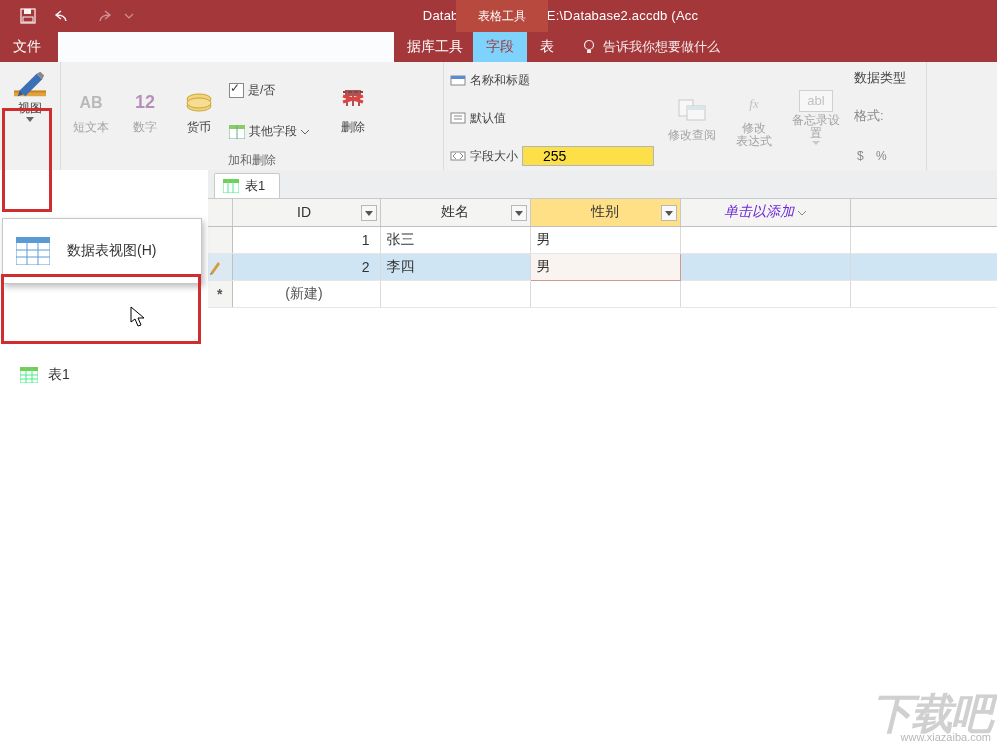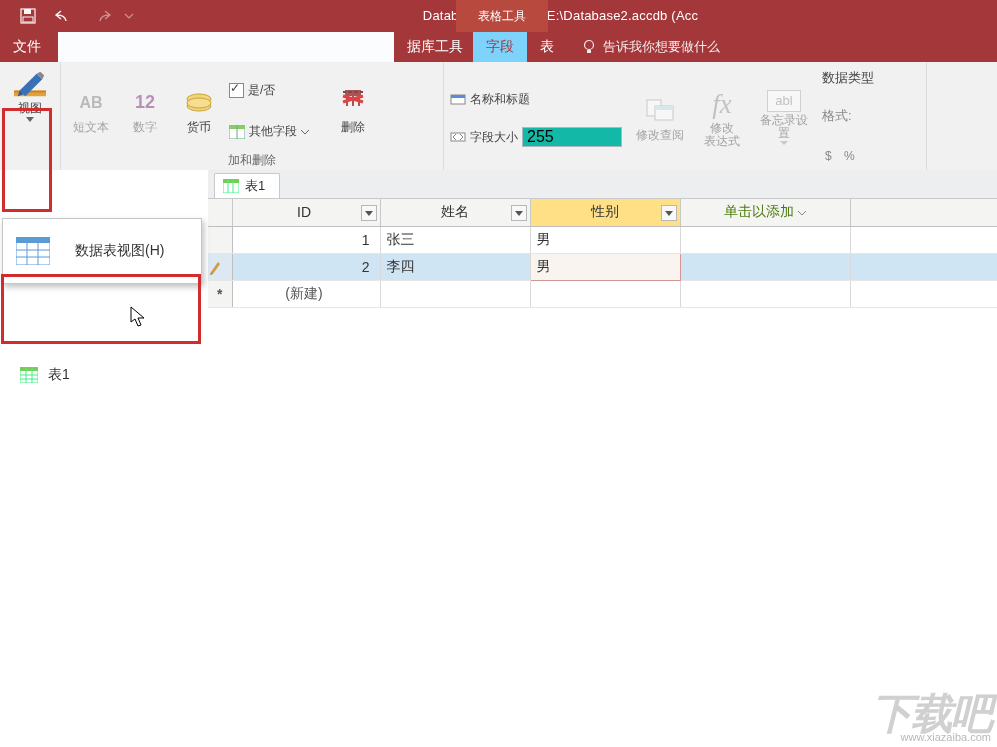--- a/index.html
+++ b/index.html
@@ -24,51 +24,51 @@
 .ribbon{height:108px;background:#f1f1f1;border-bottom:1px solid #d6d6d6;display:flex;position:relative}
 .grp{border-right:1px solid #dcdcdc;display:flex;flex-direction:column;justify-content:space-between;padding:4px 6px 2px;position:relative}
 .grp-lbl{text-align:center;font-size:12px;color:#666;height:16px}
 .grp-body{flex:1;display:flex;align-items:center;gap:6px}
 .big-btn{display:flex;flex-direction:column;align-items:center;width:48px;padding-top:2px;font-size:12px;color:#444;gap:2px}
 .big-btn .lbl2{line-height:1.05;text-align:center}
 .big-btn.dim{opacity:.45}
 .icon32{width:32px;height:32px;display:flex;align-items:center;justify-content:center}
 .mini-row{display:flex;align-items:center;gap:4px;font-size:12px;color:#444;height:22px}
 .mini-lbl{white-space:nowrap}
-.fieldsize-input{width:90px;height:18px;border:1px solid #aeb6bf;background:#14b8a6;font-size:16px;padding:0 4px}
+.fieldsize-input{width:90px;height:18px;border:1px solid #aeb6bf;background:#fde047;font-size:14px;padding:0 20px}
 .chk{width:13px;height:13px;border:1px solid #888;background:#fff;display:inline-block;position:relative}
 .chk.on::after{content:"✓";position:absolute;top:-3px;left:0;font-size:12px;color:#444}
 
 
 .redbox{border:3px solid #d02e2e;box-sizing:border-box;position:absolute;z-index:50;pointer-events:none}
 
 
 .view-menu{position:absolute;left:2px;top:218px;width:198px;background:#fff;border:1px solid #c7c7c7;box-shadow:2px 3px 6px rgba(0,0,0,.25);z-index:40;padding:4px 0}
-.view-item{display:flex;align-items:center;height:56px;padding:0 12px;gap:24px;font-size:14px;color:#333}
+.view-item{display:flex;align-items:center;height:56px;padding:0 12px;gap:16px;font-size:14px;color:#333}
 .view-item.hover{background:#f3d9d4}
 .view-ic{width:36px;height:34px;display:flex;align-items:center;justify-content:center}
 .cursor{position:absolute;z-index:60}
 
 
 .navpane{position:absolute;left:0;top:170px;width:208px;bottom:0;background:#fff;border-right:1px solid #d8d8d8}
 .nav-row{display:flex;align-items:center;height:26px;padding-left:20px;gap:10px;font-size:14px;color:#333}
 
 
 .doc{position:absolute;left:208px;top:170px;right:0;bottom:0;background:#eceef0}
 .doc-tabs{height:28px;background:#eceef0;display:flex;align-items:flex-end;padding-left:6px}
 .doc-tab{height:24px;background:#fff;border:1px solid #c9c9c9;border-bottom:none;display:flex;align-items:center;gap:6px;padding:0 14px 0 8px;font-size:13px;color:#333;border-radius:2px 2px 0 0}
 .sheet{position:absolute;left:0;top:28px;right:0;bottom:0;background:#fff;border-top:1px solid #c9c9c9}
 
 
 .ds{display:table;border-collapse:collapse;width:100%;font-size:14px}
 .ds-row{display:table-row}
 .ds-cell{display:table-cell;border-right:1px solid #d9d9d9;border-bottom:1px solid #e6e6e6;height:27px;vertical-align:middle;padding:0 6px;box-sizing:border-box}
 .ds-hdr .ds-cell{background:#f4f4f2;border-bottom:1px solid #bfbfbf;border-right:1px solid #c8c8c8;text-align:center;color:#333;position:relative;font-size:14px}
 .ds-hdr .ds-cell.hi{background:#ffe086}
-.ds-hdr .ds-cell.add{color:#4d7c0f}
+.ds-hdr .ds-cell.add{font-style:italic;color:#6d28d9}
 .rowhdr{width:24px;background:#f4f4f2;border-right:1px solid #bfbfbf;text-align:center;padding:0}
 .id-col{width:148px;text-align:right;padding-right:10px}
 .c2{width:150px}
 .c3{width:150px}
 .c4{width:170px}
 .sel-row .ds-cell{background:#cfe5f4}
 .sel-row .rowhdr{background:#dce9f3}
 .edit-cell{border:1px solid #d29793!important;background:#faf4f0!important}
 .drop-arrow{position:absolute;right:3px;top:6px;width:14px;height:14px;border:1px solid #b8b8b8;background:#f8f8f8;display:flex;align-items:center;justify-content:center}
 .drop-arrow::after{content:"";border-left:4px solid transparent;border-right:4px solid transparent;border-top:5px solid #555}
@@ -211,39 +211,47 @@
       <div style="display:flex;flex-direction:column;gap:16px;padding-top:2px">
         <div class="mini-row">
           <svg width="16" height="14">
               <rect x="1" y="3" width="14" height="9" fill="#fff" stroke="#888"></rect>
               <rect x="1" y="3" width="14" height="3" fill="#5a8bd6"></rect>
             </svg>
           <span class="mini-lbl">名称和标题</span>
         </div>
         <div class="mini-row">
           <svg width="16" height="14">
+              <rect x="1" y="2" width="14" height="10" fill="#fff" stroke="#888"></rect>
+              <line x1="4" y1="5" x2="12" y2="5" stroke="#888"></line>
+              <line x1="4" y1="8" x2="12" y2="8" stroke="#888"></line>
+            </svg>
+          <span class="mini-lbl">默认值</span>
+        </div>
+        <div class="mini-row">
+          <svg width="16" height="14">
               <rect x="1" y="3" width="14" height="8" fill="#fff" stroke="#888"></rect>
               <path d="M3 7 L6 4 M3 7 L6 10 M13 7 L10 4 M13 7 L10 10" stroke="#888"></path>
             </svg>
           <span class="mini-lbl">字段大小</span>
           <input class="fieldsize-input" value="255" style="">
         </div>
       </div>
       <div class="big-btn dim">
         <span class="icon32">
           <svg width="30" height="26">
               <rect x="2" y="2" width="14" height="16" fill="#fff" stroke="#999"></rect>
               <rect x="10" y="8" width="18" height="14" fill="#fff" stroke="#999"></rect>
               <rect x="10" y="8" width="18" height="4" fill="#bdd"></rect>
             </svg>
         </span>
         <span class="lbl2">修改查阅</span>
       </div>
       <div class="big-btn dim">
-        <span class="icon32" style="font-style:italic;font-size:27px;color:#888;font-family:'Times New Roman',serif">fx</span>
+        <span class="icon32" style="font-style:italic;font-size:13px;color:#888;font-family:'Times New Roman',serif">fx</span>
         <span class="lbl2"><span>修改</span><br><span>表达式</span></span>
       </div>
       <div class="big-btn dim">
         <span class="icon32" style="border:1px solid #aaa;width:32px;height:20px;font-size:13px;color:#888;background:#fff">abl</span>
         <span class="lbl2">备忘录设置</span>
         <svg width="8" height="5">
             <path d="M0 0 L4 4 L8 0 Z" fill="#999"></path>
           </svg>
       </div>
       <div style="display:flex;flex-direction:column;gap:20px;padding-top:2px">

